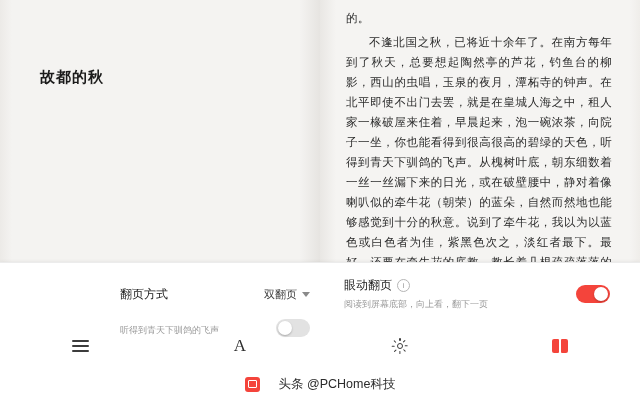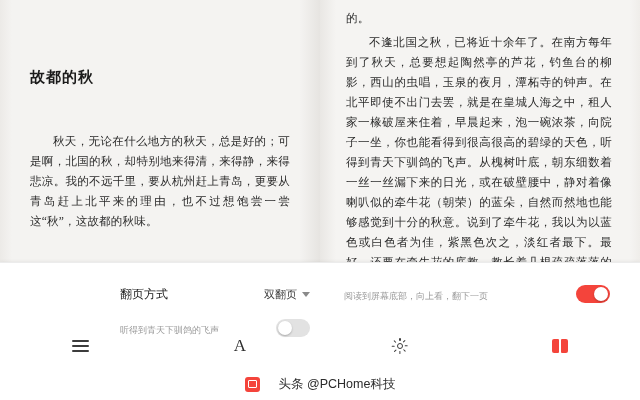--- a/index.html
+++ b/index.html
@@ -29,21 +29,21 @@
     display: flex;
   }
   .page {
     position: relative;
     height: 100%;
     box-sizing: border-box;
     background: #f3f2f0;
   }
   .page-left {
     width: 320px;
-    padding: 24px 30px 10px 30px;
+    padding: 24px 30px 10px 40px;
     background: linear-gradient(to right, #eceae7 0px, #f4f3f1 12px, #f4f3f1 300px, #e6e4e1 320px);
   }
   .page-right {
     width: 320px;
     padding: 8px 28px 10px 26px;
     background: linear-gradient(to right, #e9e7e4 0px, #f5f4f2 16px, #f5f4f2 310px, #efedea 320px);
   }
   .book-title {
     font-family: "Liberation Serif", serif;
     font-size: 15px;
@@ -265,21 +265,20 @@
   }
 </style>
 </head>
 <body>
 
 <div id="app">
 
   <div class="reader">
     <div class="page page-left">
       <div class="book-title">故都的秋</div>
-      <div class="body-text left-body p-indent">秋天，无论在什么地方的秋天，总是好的；可是啊，北国的秋，却特别地来得清，来得静，来得悲凉。我的不远千里，要从杭州赶上青岛，更要从青岛赶上北平来的理由，也不过想饱尝一尝这“秋”，这故都的秋味。</div>
     </div>
     <div class="page page-right">
       <div class="body-text right-frag">的。</div>
       <div class="body-text right-para p-indent">不逢北国之秋，已将近十余年了。在南方每年到了秋天，总要想起陶然亭的芦花，钓鱼台的柳影，西山的虫唱，玉泉的夜月，潭柘寺的钟声。在北平即使不出门去罢，就是在皇城人海之中，租人家一椽破屋来住着，早晨起来，泡一碗浓茶，向院子一坐，你也能看得到很高很高的碧绿的天色，听得到青天下驯鸽的飞声。从槐树叶底，朝东细数着一丝一丝漏下来的日光，或在破壁腰中，静对着像喇叭似的牵牛花（朝荣）的蓝朵，自然而然地也能够感觉到十分的秋意。说到了牵牛花，我以为以蓝色或白色者为佳，紫黑色次之，淡红者最下。最好，还要在牵牛花的底教，教长着几根疏疏落落的尖细且长的秋草，使作陪衬。</div>
     </div>
   </div>
 
   <div class="settings">
     <div class="settings-grid">
 
@@ -298,20 +297,24 @@
           </div>
           <div class="switch off">
             <span class="knob"></span>
           </div>
         </div>
       </div>
 
       <div class="col col-right">
         <div class="row">
           <div class="row-stack">
+            <div class="title-line">
+              <span class="opt-title">眼动翻页</span>
+              <span class="info-icon">i</span>
+            </div>
             <div class="opt-sub">阅读到屏幕底部，向上看，翻下一页</div>
           </div>
           <div class="switch on">
             <span class="knob"></span>
           </div>
         </div>
       </div>
 
     </div>
   </div>

